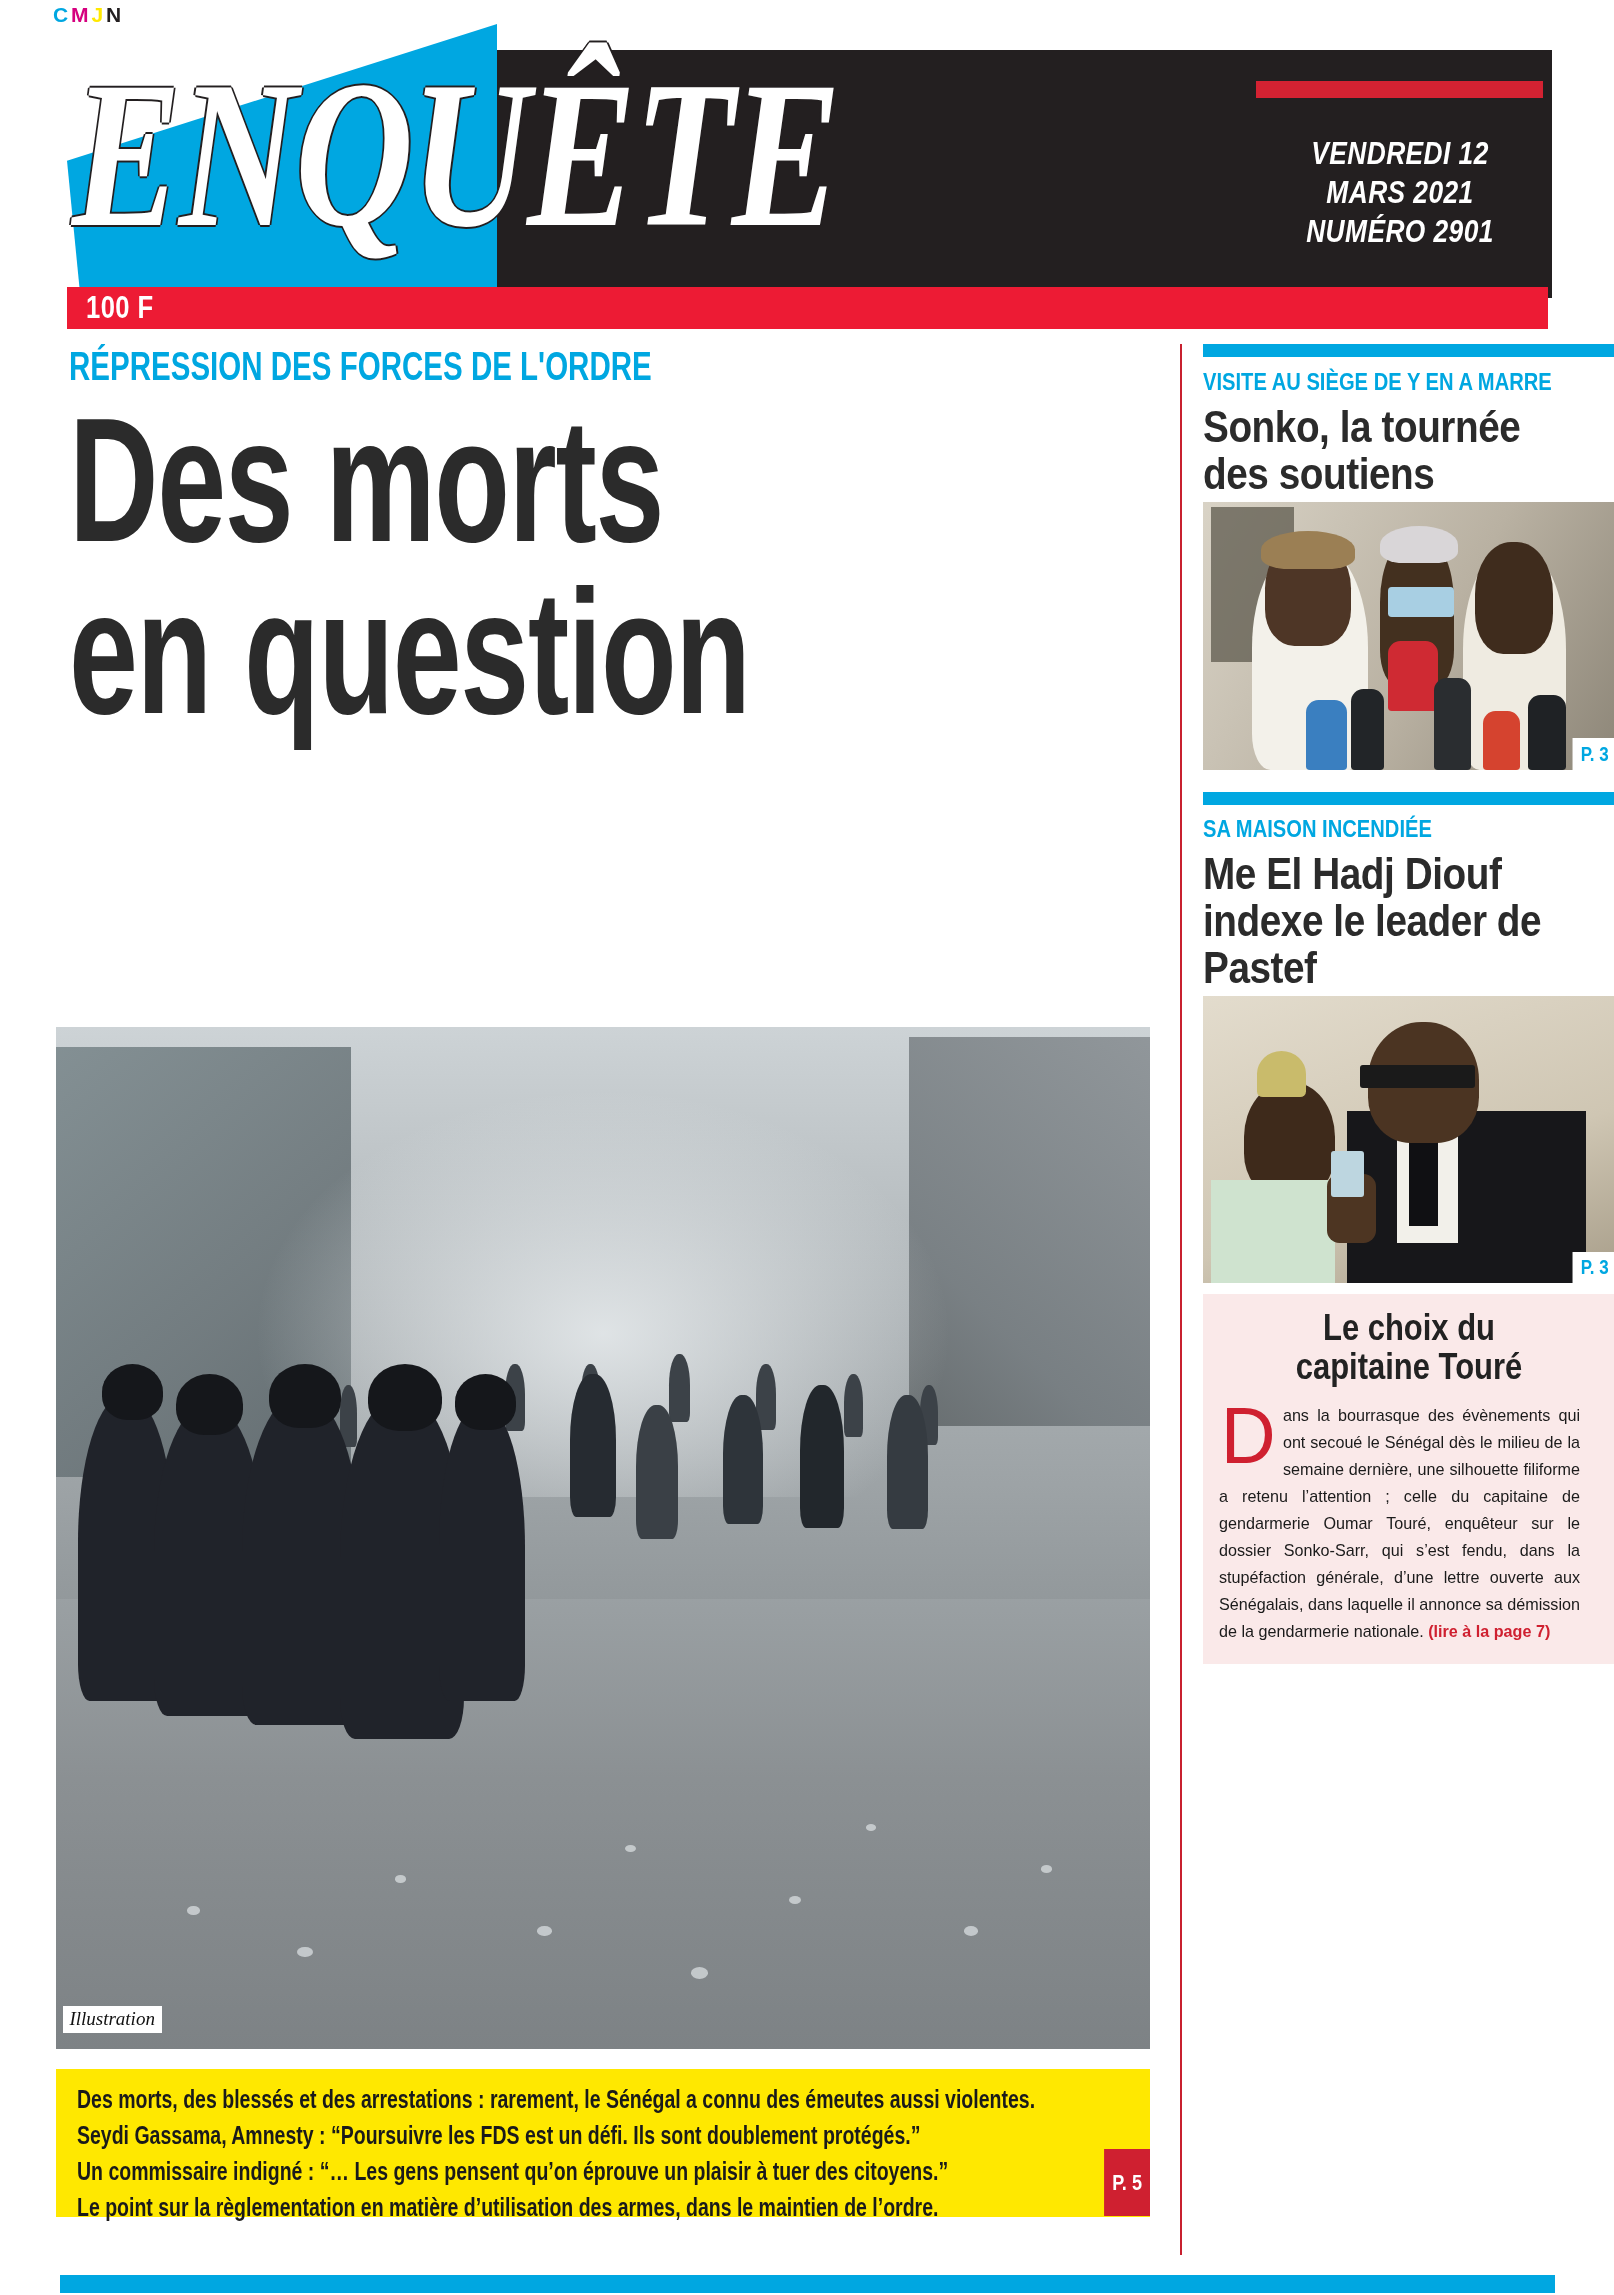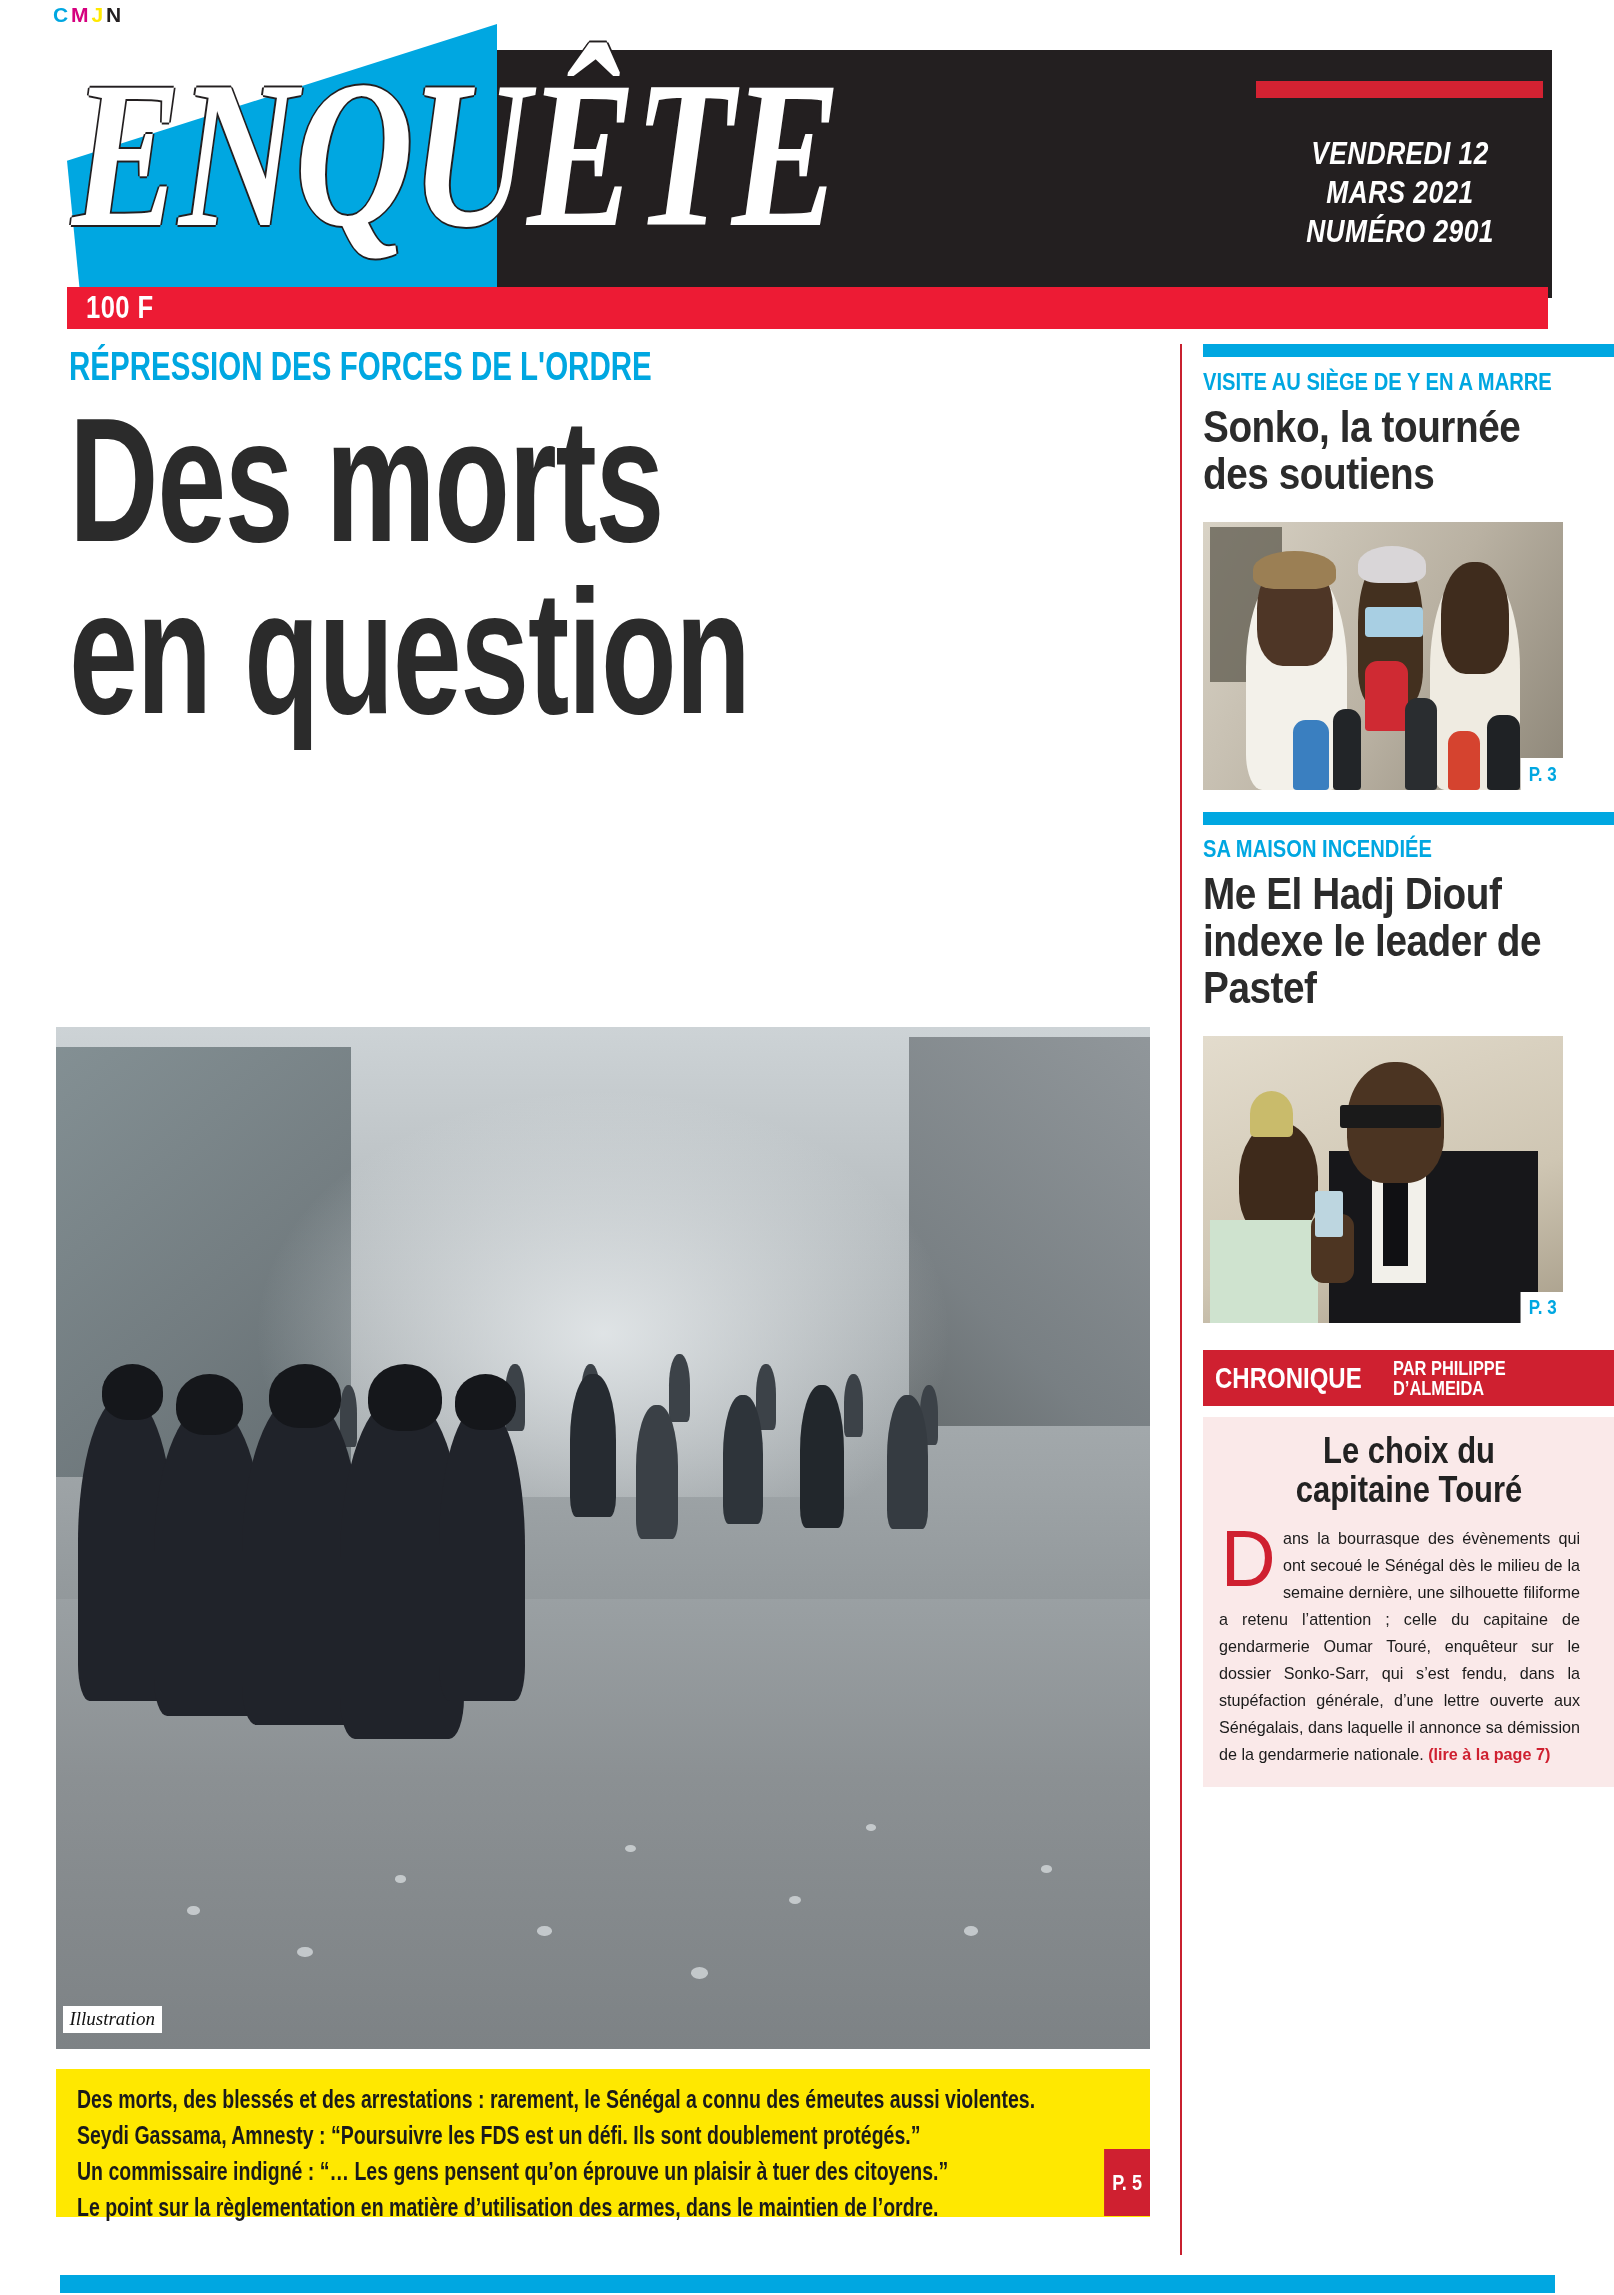--- a/index.html
+++ b/index.html
@@ -165,21 +165,21 @@
   .sb-kicker.red  { color:#d32130; }
 
   .sb-head {
     color:#2b2b2b; font-weight:700;
     font-size:45px; line-height:47px;
     letter-spacing:-0.5px;
     transform: scaleX(0.86); transform-origin:left top;
     margin-top: 6.7px;
   }
 
-  .sb-photo { position:relative; width:360px; overflow:hidden; margin-top:25px; }
+  .sb-photo { position:relative; width:412px; overflow:hidden; margin-top:5px; }
   .pg-badge {
     position:absolute; right:0; bottom:0;
     background:#fff; color:#00a7e1;
     font-weight:700; font-size:20px; line-height:20px;
     padding:5.7px 7.6px 5.7px 9.6px;
     transform: scaleX(0.85); transform-origin: right bottom;
   }
   .pg-inline {
     text-align:right; color:#cf2030; font-weight:700;
     font-size:20px; line-height:22px; margin-top:6.7px;
@@ -376,24 +376,20 @@
           <div class="suit" style="left:50%; top:46%; width:7%; height:34%; background:#101013;"></div>
           <div class="head" style="left:40%; top:9%; width:27%; height:42%;"></div>
           <div class="glasses" style="left:38%; top:24%; width:28%; height:8%;"></div>
           <div style="position:absolute; left:30%; top:62%; width:12%; height:24%; background:#4d3522; border-radius:12.4px;"></div>
           <div style="position:absolute; left:31%; top:54%; width:8%; height:16%; background:#bdd6e0; border-radius:2.9px;"></div>
           <div class="pg-badge">P. 3</div>
         </div>
       </div>
 
       <div>
-        <div class="chron-bar">
-          <div class="chron-title">CHRONIQUE</div>
-          <div class="chron-by">PAR PHILIPPE D’ALMEIDA</div>
-        </div>
         <div class="chron-body">
           <div class="chron-head">Le choix du</div>
           <div class="chron-head">capitaine Touré</div>
           <div class="chron-text">
             <span class="dropcap">D</span><span>ans la bourrasque des évènements qui ont secoué le Sénégal dès le milieu de la semaine dernière, une silhouette filiforme a retenu l’attention ; celle du capitaine de gendarmerie Oumar Touré, enquêteur sur le dossier Sonko-Sarr, qui s’est fendu, dans la stupéfaction générale, d’une lettre ouverte aux Sénégalais, dans laquelle il annonce sa démission de la gendarmerie nationale.</span>
             <span class="chron-more">(lire à la page 7)</span>
           </div>
         </div>
       </div>
 

